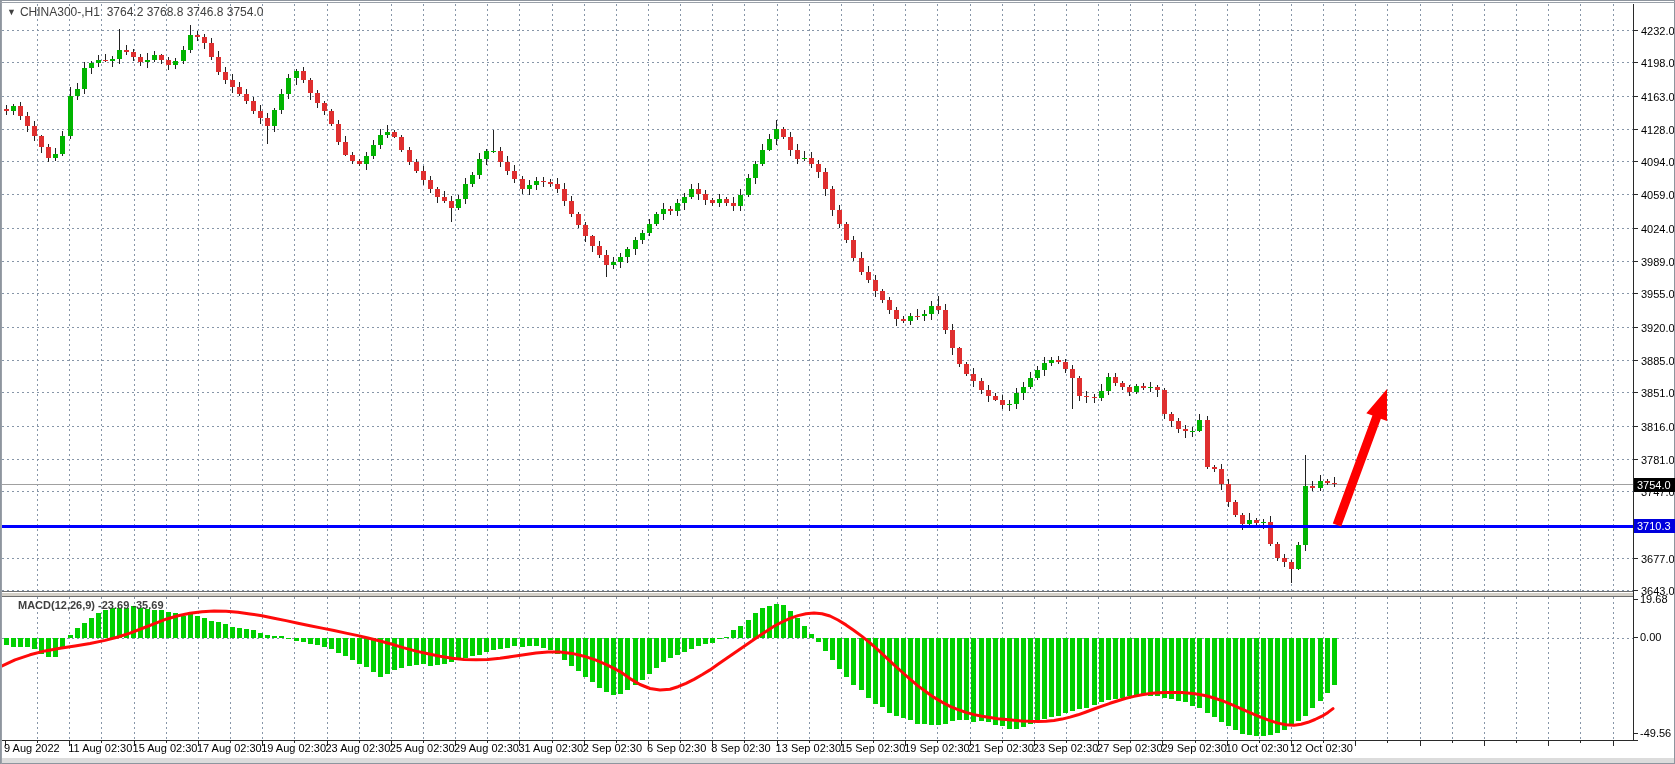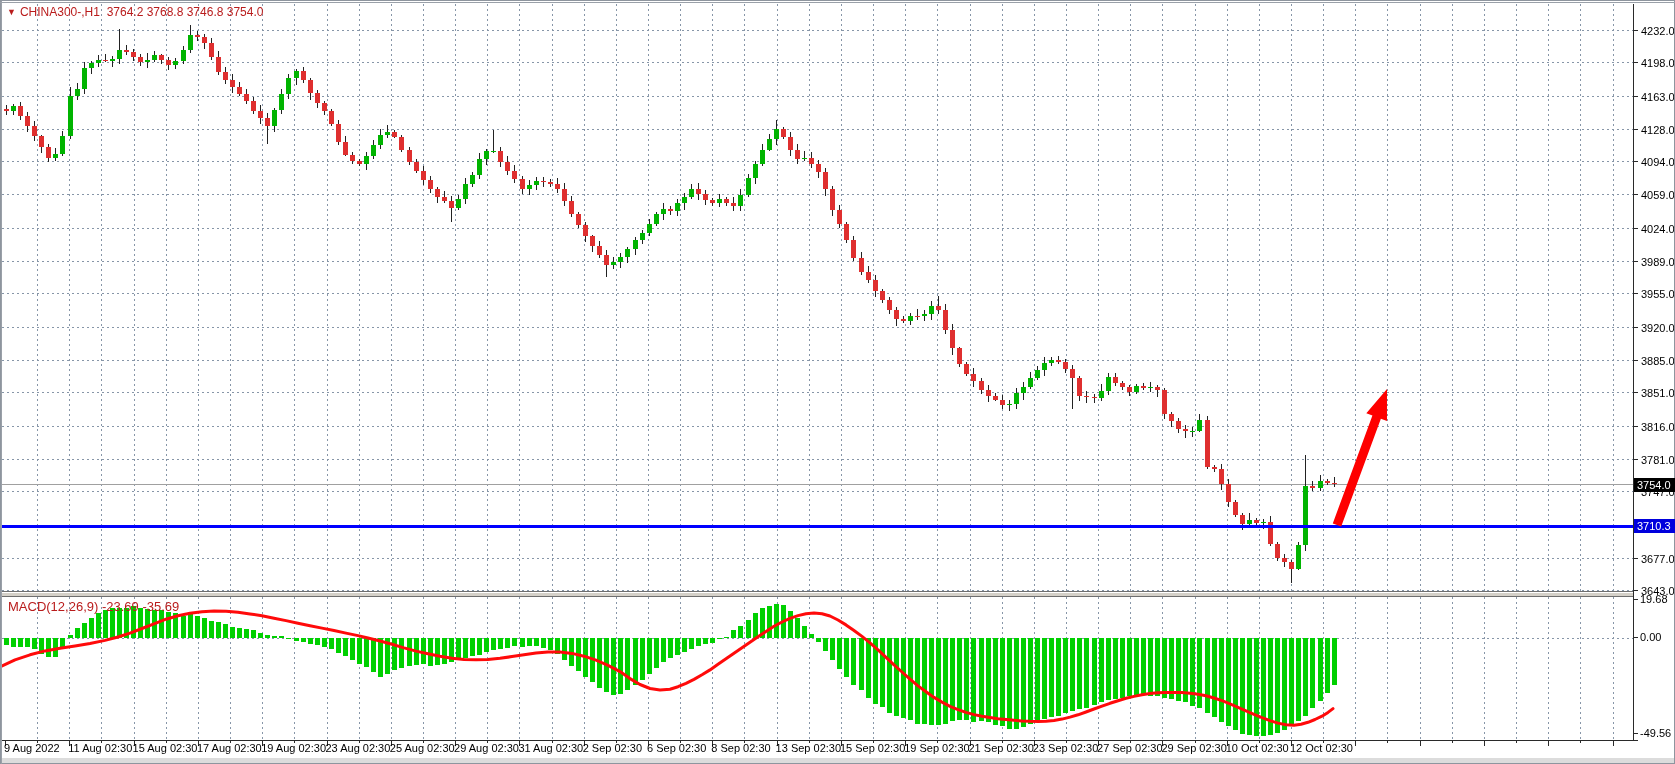--- a/index.html
+++ b/index.html
@@ -1,22 +1,22 @@
 <!DOCTYPE html>
 <html><head>
 <meta charset="utf-8">
 <style>
   html,body{margin:0;padding:0;background:#d4d0c8;}
   #app{position:relative;width:1675px;height:764px;background:#ffffff;overflow:hidden;
        font-family:"Liberation Sans",sans-serif;-webkit-font-smoothing:antialiased;}
   #cv{position:absolute;left:0;top:0;}
-  .overlay{position:absolute;color:#b91c1c;white-space:pre;}
+  .overlay{position:absolute;color:#404040;white-space:pre;}
   #symbol-label{left:7px;top:5px;font-size:12px;}
   #symbol-label .tri{font-size:9px;vertical-align:1px;margin-right:4px;}
-  #macd-label{left:8px;top:599px;font-size:13px;}
+  #macd-label{left:18px;top:599px;font-size:11px;font-weight:bold;}
   .price-box{position:absolute;left:1634px;width:40px;height:14px;font-size:11px;line-height:14px;
              color:#fff;padding-left:3px;}
   #bid-box{top:478px;background:#000000;}
   #hline-box{top:519px;background:#0000dd;}
 </style>
 </head>
 <body>
 
 <div id="app">
   <svg id="cv" width="1675" height="764">

